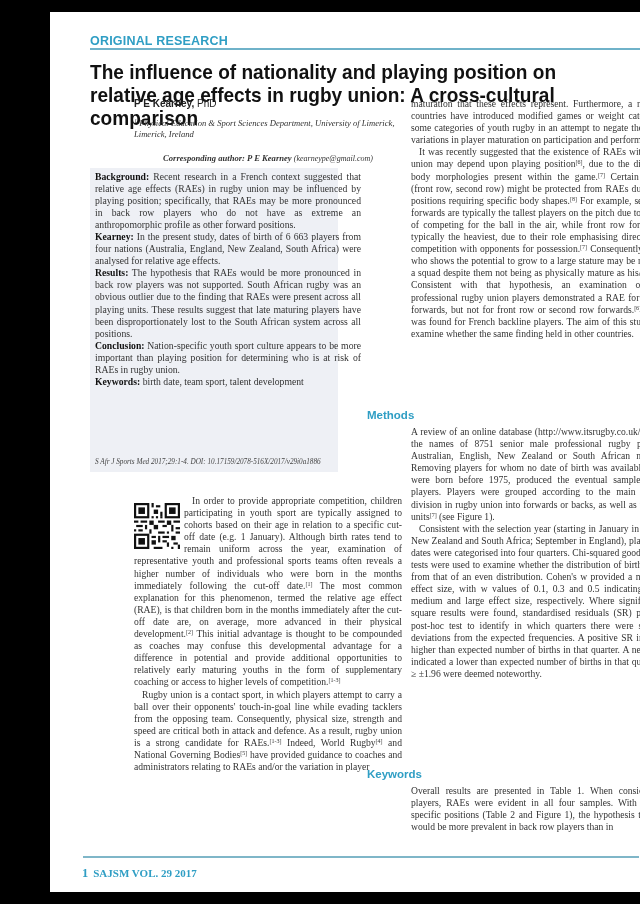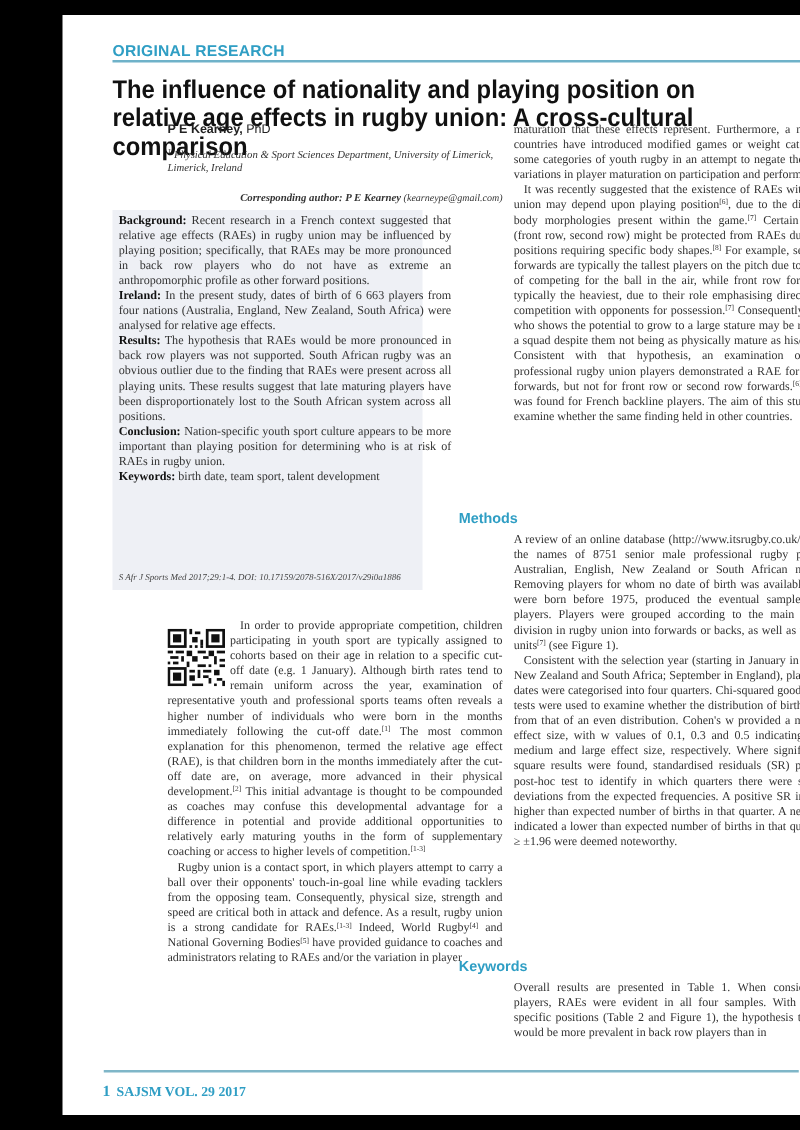--- a/index.html
+++ b/index.html
@@ -7,21 +7,21 @@
   .page { position: absolute; left: 10px; top: 12px; width: 620px; height: 880px; background: #fff; margin-left: 40px; }
   .section-label { position: absolute; left: 40px; top: 22px; font-family: "Liberation Sans", sans-serif; font-weight: bold; font-size: 12.5px; color: #2f9ec4; letter-spacing: 0.2px; }
   .top-rule { position: absolute; left: 40px; top: 36px; width: 557px; height: 2px; background: #6fb2c9; }
   .title { position: absolute; left: 40px; top: 48px; width: 560px; font-family: "Liberation Sans", sans-serif; font-weight: bold; font-size: 20.5px; line-height: 23px; color: #111; transform: scaleX(0.93); transform-origin: left top; }
   .col { position: absolute; font-family: "Liberation Serif", serif; font-size: 9.6px; line-height: 12.1px; color: #333; text-align: justify; padding-left: 44px; }
   .left { left: 40px; width: 268px; }
   .right { left: 317px; width: 268px; }
   .author { top: 86px; font-family: "Liberation Sans", sans-serif; font-size: 10px; color: #222; }
   .author b { font-weight: bold; }
   .affil { top: 106px; font-style: italic; font-size: 8.6px; line-height: 11px; color: #333; text-align: left; }
-  .corresp { top: 140px; font-style: italic; font-size: 8.6px; color: #333; text-align: right; }
+  .corresp { top: 140px; font-style: italic; font-size: 8.6px; color: #333; text-align: center; }
   .corresp b { font-weight: bold; }
   .corresp .email { font-size: 8px; }
   .abstract { position: absolute; left: 40px; top: 156px; width: 248px; height: 304px; background: #eef0f5; }
   .abstract .inner { position: absolute; left: 5px; top: 3px; width: 266px; font-family: "Liberation Serif", serif; font-size: 9.7px; line-height: 12.05px; color: #333; text-align: justify; }
   .abstract b { color: #111; }
   .cite { position: absolute; left: 5px; top: 290px; font-style: italic; font-size: 7.2px; color: #444; font-family: "Liberation Serif", serif; white-space: nowrap; }
   .intro-wrap { top: 483px; }
   .float-qr { float: left; width: 50px; height: 50px; }
   .heading { position: absolute; font-family: "Liberation Sans", sans-serif; font-weight: bold; font-size: 11.5px; color: #2f9ec4; }
   sup { font-size: 6px; vertical-align: 3px; line-height: 0; }
@@ -50,21 +50,21 @@
   </div>
 
   <div class="col left corresp">
     <b>Corresponding author: P E Kearney</b>
     <span class="email">(kearneype@gmail.com)</span>
   </div>
 
   <div class="abstract">
     <div class="inner">
       <p><b>Background:</b><span> Recent research in a French context suggested that relative age effects (RAEs) in rugby union may be influenced by playing position; specifically, that RAEs may be more pronounced in back row players who do not have as extreme an anthropomorphic profile as other forward positions.</span></p>
-      <p><b>Ireland:</b><span> In the present study, dates of birth of 6 663 players from four nations (Australia, England, New Zealand, South Africa) were analysed for relative age effects.</span></p>
+      <p><b>Kearney:</b><span> In the present study, dates of birth of 6 663 players from four nations (Australia, England, New Zealand, South Africa) were analysed for relative age effects.</span></p>
       <p><b>Results:</b><span> The hypothesis that RAEs would be more pronounced in back row players was not supported. South African rugby was an obvious outlier due to the finding that RAEs were present across all playing units. These results suggest that late maturing players have been disproportionately lost to the South African system across all positions.</span></p>
       <p><b>Conclusion:</b><span> Nation-specific youth sport culture appears to be more important than playing position for determining who is at risk of RAEs in rugby union.</span></p>
       <p><b>Keywords:</b><span> birth date, team sport, talent development</span></p>
     </div>
     <div class="cite">S Afr J Sports Med 2017;29:1-4. DOI: 10.17159/2078-516X/2017/v29i0a1886</div>
   </div>
 
   <div class="col left intro-wrap">
     <div class="float-qr">
       <svg width="46" height="46" viewBox="0 0 21 21" style="margin-top:8px">

